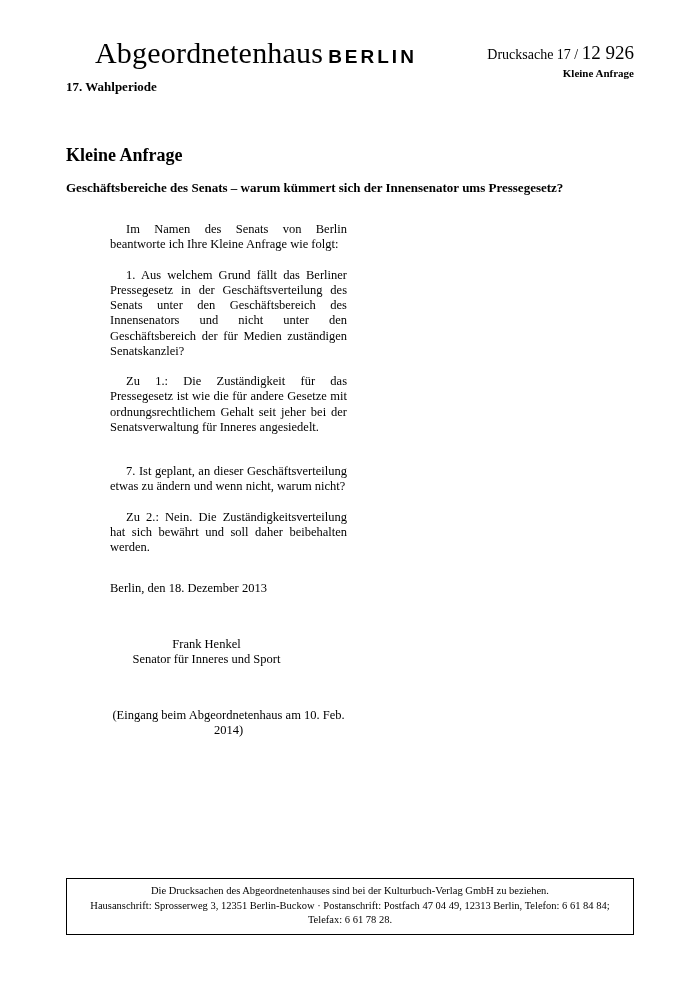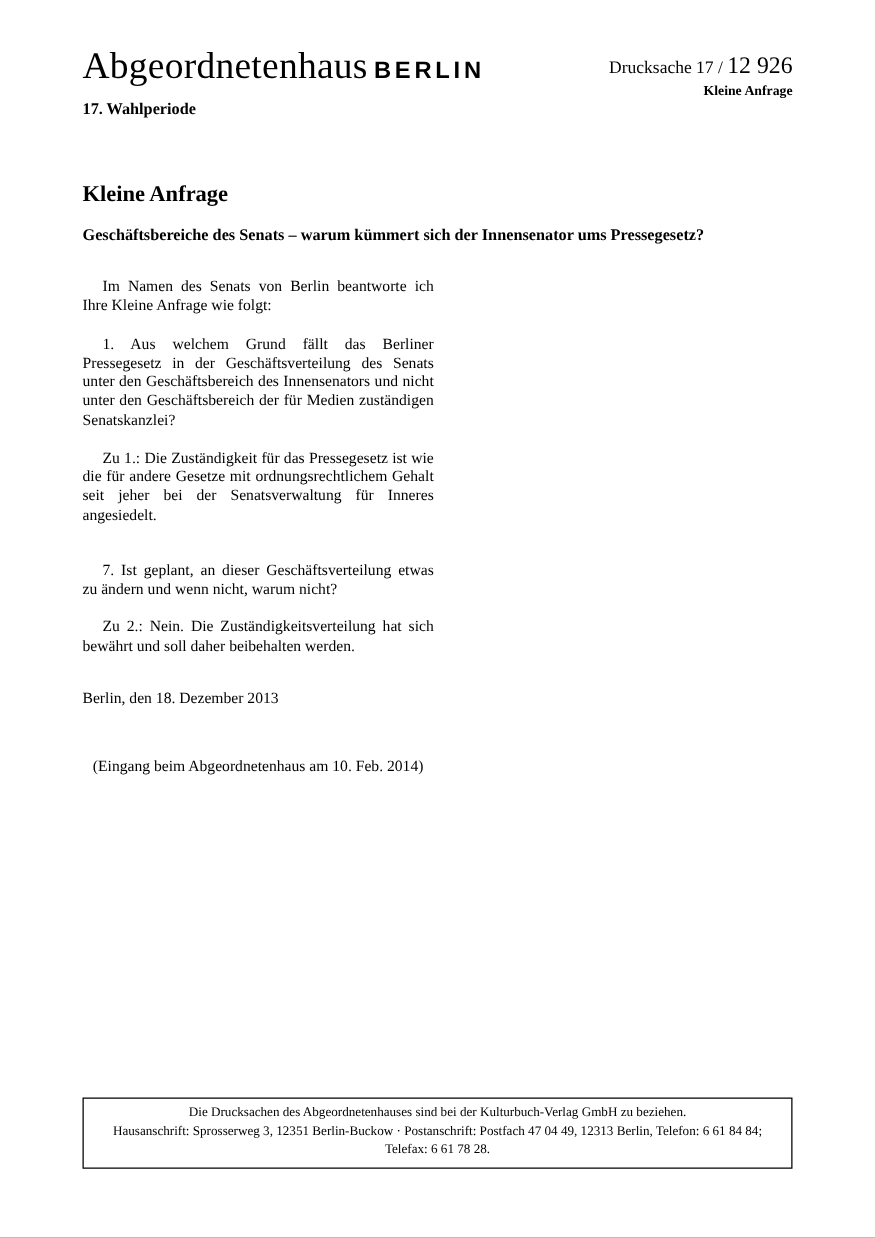--- a/index.html
+++ b/index.html
@@ -12,20 +12,21 @@
     position: relative;
     font-family: "Liberation Serif", serif;
     color: #000;
     padding: 36px 66px 0 66px;
   }
   
   .header {
     display: flex;
     justify-content: space-between;
     align-items: flex-start;
+    margin-left: 29px;
   }
   .logo { white-space: nowrap; }
   .logo-main {
     font-family: "Liberation Serif", serif;
     font-size: 30px;
     letter-spacing: 0.2px;
   }
   .logo-sub {
     font-family: "Liberation Sans", sans-serif;
     font-weight: bold;
@@ -78,20 +79,21 @@
   .body-col {
     width: 281px;
     margin-top: 26px;
     font-size: 12.5px;
     line-height: 1.22;
   }
   .para {
     text-align: justify;
     text-indent: 16px;
     margin-bottom: 15px;
+    margin-left: 44px;
   }
   .para.gap-before { margin-top: 29px; }
   .place-date {
     margin-top: 26px;
     text-indent: 0;
     text-align: left;
   }
   .signature {
     margin-top: 40px;
     text-align: center;
@@ -142,20 +144,24 @@
 
   <div class="body-col">
     <p class="para">Im Namen des Senats von Berlin beantworte ich Ihre Kleine Anfrage wie folgt:</p>
     <p class="para">1.  Aus welchem Grund fällt das Berliner Pressegesetz in der Geschäftsverteilung des Senats unter den Geschäftsbereich des Innensenators und nicht unter den Geschäftsbereich der für Medien zuständigen Senatskanzlei?</p>
     <p class="para">Zu 1.: Die Zuständigkeit für das Pressegesetz ist wie die für andere Gesetze mit ordnungsrechtlichem Gehalt seit jeher bei der Senatsverwaltung für Inneres angesiedelt.</p>
     <p class="para gap-before">7.  Ist geplant, an dieser Geschäftsverteilung etwas zu ändern und wenn nicht, warum nicht?</p>
     <p class="para">Zu 2.: Nein. Die Zuständigkeitsverteilung hat sich bewährt und soll daher beibehalten werden.</p>
 
     <p class="para place-date">Berlin, den 18. Dezember 2013</p>
 
+    <div class="signature">
+      <div>Frank Henkel</div>
+      <div>Senator für Inneres und Sport</div>
+    </div>
 
     <p class="para receipt">(Eingang beim Abgeordnetenhaus am 10. Feb. 2014)</p>
   </div>
 
   <div class="footer-box">
     <div>Die Drucksachen des Abgeordnetenhauses sind bei der Kulturbuch-Verlag GmbH zu beziehen.</div>
     <div>Hausanschrift: Sprosserweg 3, 12351 Berlin-Buckow · Postanschrift: Postfach 47 04 49, 12313 Berlin, Telefon: 6 61 84 84; Telefax: 6 61 78 28.</div>
   </div>
 
 </div>

